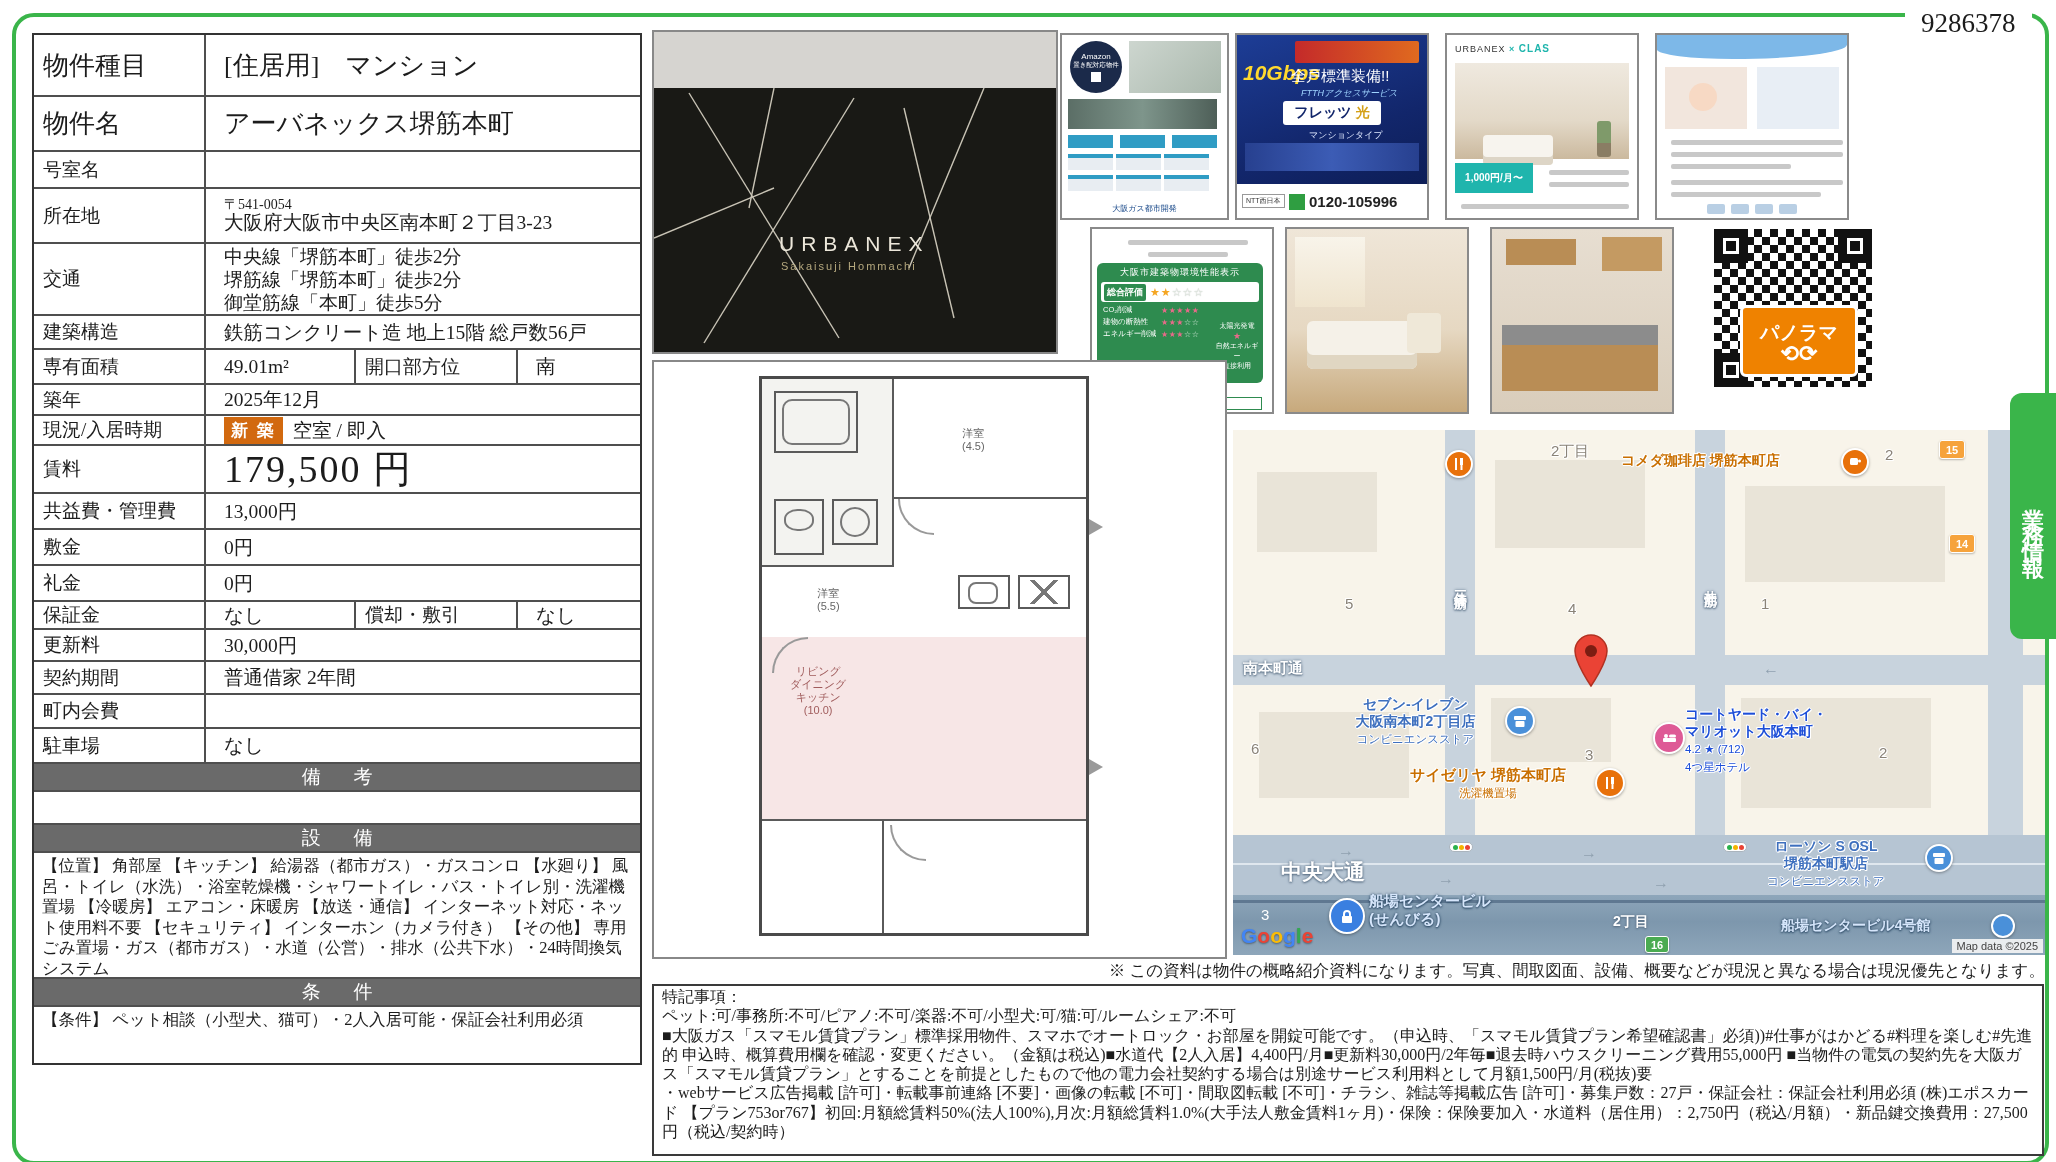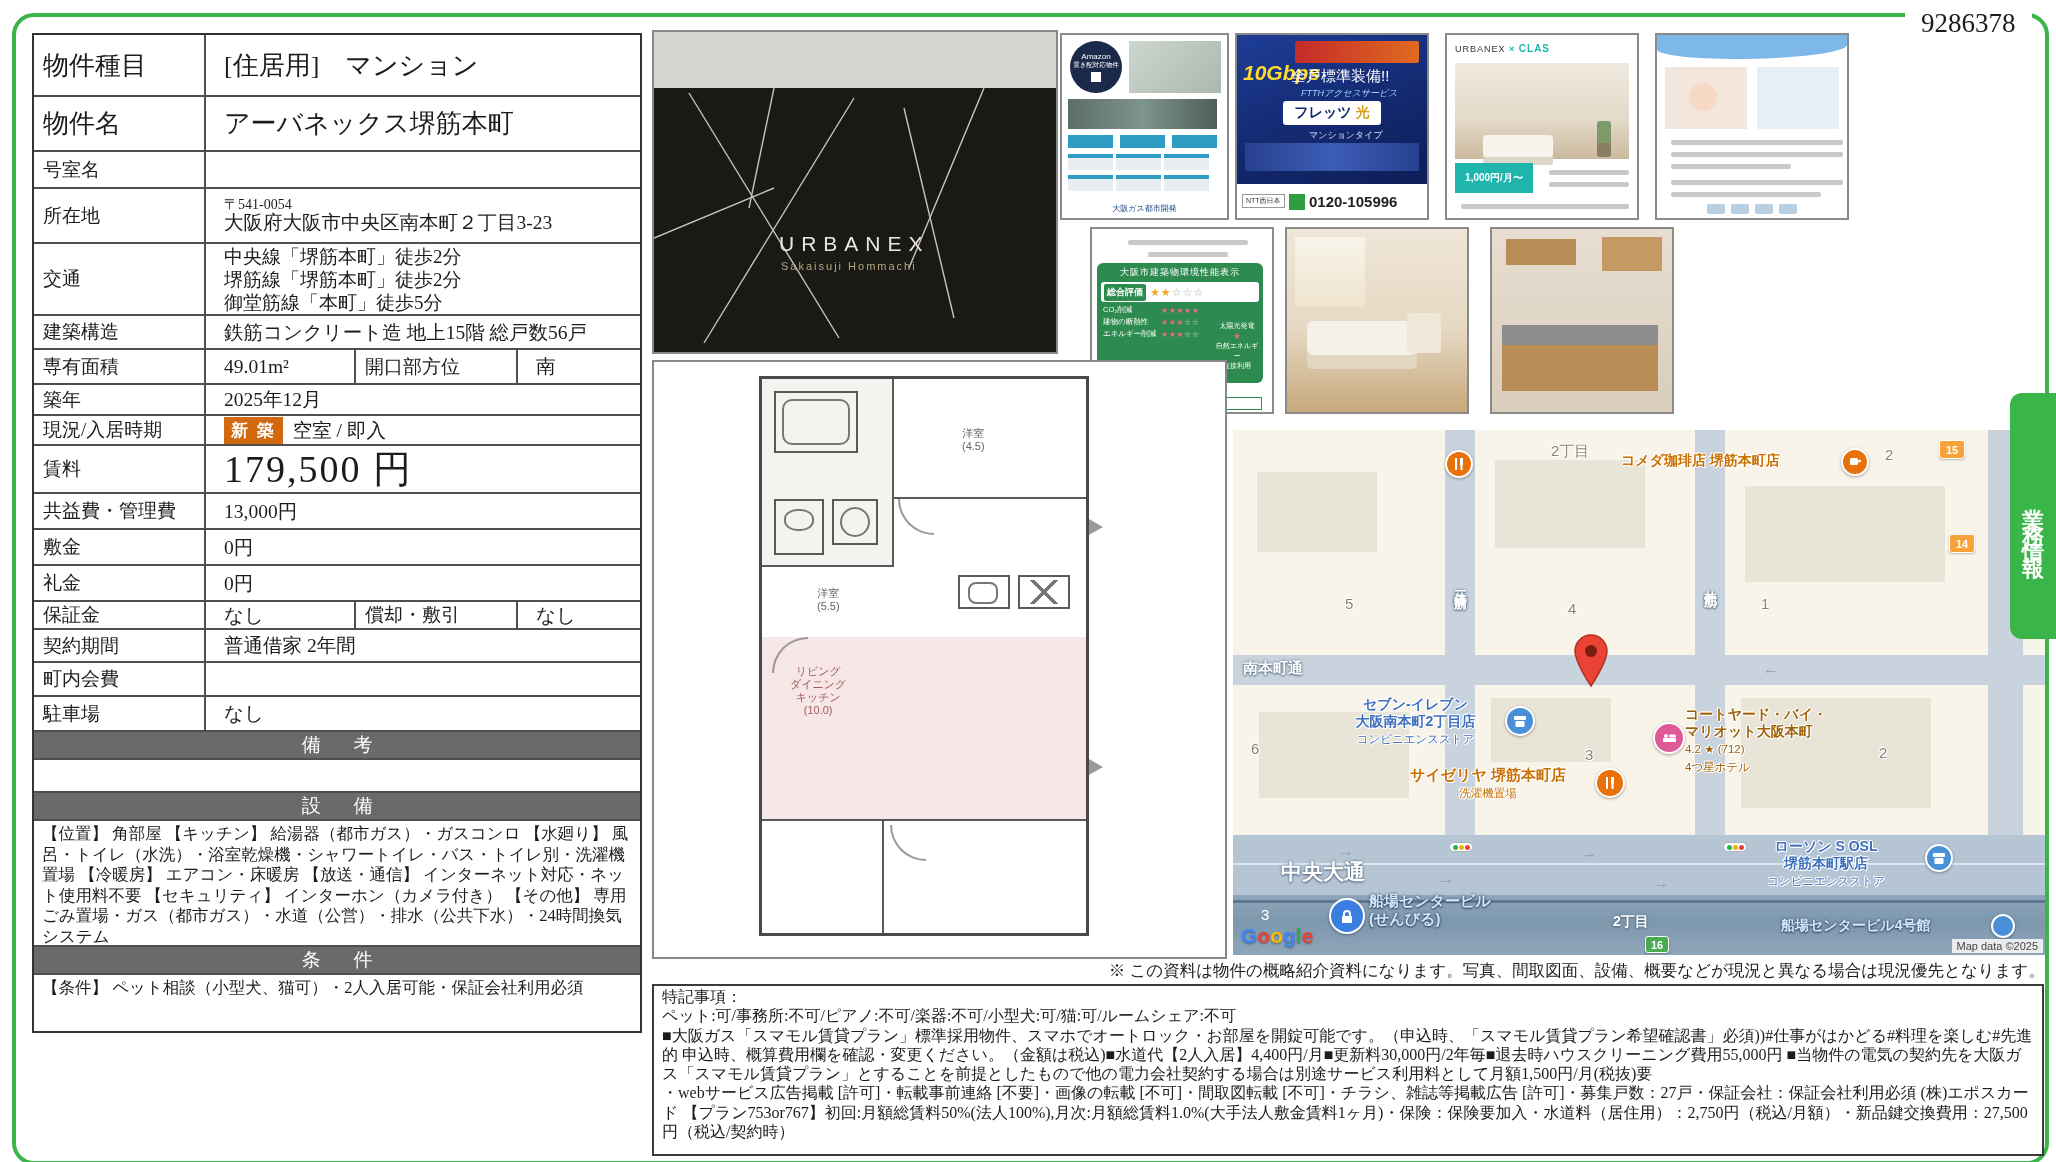--- a/index.html
+++ b/index.html
@@ -157,21 +157,21 @@
   .map{position:absolute;left:1233px;top:430px;width:812px;height:525px;background:#f0eee7;overflow:hidden;z-index:1;
       font-family:"Liberation Sans",sans-serif;}
   .bld{position:absolute;background:#e9e4d8;}
   .bld2{position:absolute;background:#f8f4ea;}
   .road{position:absolute;background:#c8d3dd;}
   .roadmain{position:absolute;background:#b6c5d3;}
   .roadband{position:absolute;background:linear-gradient(180deg,#8ea6ba 0%,#7d97ad 45%,#8ea6ba 100%);}
   .halo{text-shadow:0 1px 0 #fff,1px 0 0 #fff,-1px 0 0 #fff,0 -1px 0 #fff,1px 1px 0 #fff,-1px -1px 0 #fff;}
   .poi-o{position:absolute;color:#c96f00;font-weight:bold;font-size:14px;line-height:17px;}
   .poi-b{position:absolute;color:#3d6fbe;font-weight:bold;font-size:14px;line-height:17px;text-align:center;}
-  .poi-p{position:absolute;color:#a16207;font-weight:bold;font-size:14px;line-height:17px;}
+  .poi-p{position:absolute;color:#1d4ed8;font-weight:bold;font-size:14px;line-height:17px;}
   .poi-sub{font-weight:normal;font-size:11.5px;}
   .blocknum{position:absolute;color:#8a8378;font-size:15px;}
   .streetname{position:absolute;color:#fff;font-weight:bold;text-shadow:0 1px 2px #5b7086,0 0 3px #5b7086;}
   .vstreet{writing-mode:vertical-rl;font-size:13px;letter-spacing:2px;}
   .mapbadge{position:absolute;width:24px;height:17px;background:#f6a33c;border:1.5px solid #fff;border-radius:3px;
       color:#fff;font-size:11px;font-weight:bold;display:flex;align-items:center;justify-content:center;box-shadow:0 1px 2px rgba(0,0,0,.25);}
   .mapbadge.green{background:#4aab51;width:22px;height:15px;}
   .pin{position:absolute;border-radius:50%;border:2px solid #fff;box-shadow:0 1px 3px rgba(0,0,0,.35);
       display:flex;align-items:center;justify-content:center;}
   .pin-o{background:#e8710a;}
@@ -266,20 +266,24 @@
     <div class="tr h36">
       <div class="lbl">礼金</div>
       <div class="val">0円</div>
     </div>
     <div class="tr h28">
       <div class="lbl">保証金</div>
       <div class="val val2c">なし</div>
       <div class="lbl2">償却・敷引</div>
       <div class="val">なし</div>
     </div>
+    <div class="tr h32">
+      <div class="lbl">更新料</div>
+      <div class="val">30,000円</div>
+    </div>
     <div class="tr h33">
       <div class="lbl">契約期間</div>
       <div class="val">普通借家 2年間</div>
     </div>
     <div class="tr h34">
       <div class="lbl">町内会費</div>
       <div class="val"></div>
     </div>
     <div class="tr h35">
       <div class="lbl">駐車場</div>
@@ -422,20 +426,36 @@
     <div class="pl-cushion"></div>
   </div>
 
   <div class="thumb ph-kitchen" style="left:1490px;top:227px;width:180px;height:183px;">
     <div class="pk-hood"></div>
     <div class="pk-upper"></div>
     <div class="pk-counter"></div>
     <div class="pk-lower"></div>
   </div>
 
+  <div class="thumb qrthumb" style="left:1700px;top:227px;width:185px;height:183px;">
+    <div class="qr"></div>
+    <div class="qr-f" style="left:14px;top:2px;">
+        <span class="in"></span>
+      </div>
+    <div class="qr-f" style="left:138px;top:2px;">
+        <span class="in"></span>
+      </div>
+    <div class="qr-f" style="left:14px;top:126px;">
+        <span class="in"></span>
+      </div>
+    <div class="pano">
+      <span class="ptxt">パノラマ</span>
+      <span class="parrow">⟲⟳</span>
+    </div>
+  </div>
 
   <div class="planbox">
     <div class="plan">
 
       <div class="pr" style="left:0;top:0;width:132px;height:188px;border-left:none;border-top:none;background:#f3f3f0;"></div>
       <div class="pr" style="left:12px;top:12px;width:84px;height:62px;">
           <div class="tubin"></div>
         </div>
       <div class="pr" style="left:12px;top:120px;width:50px;height:56px;">
           <div class="toiletb"></div>

